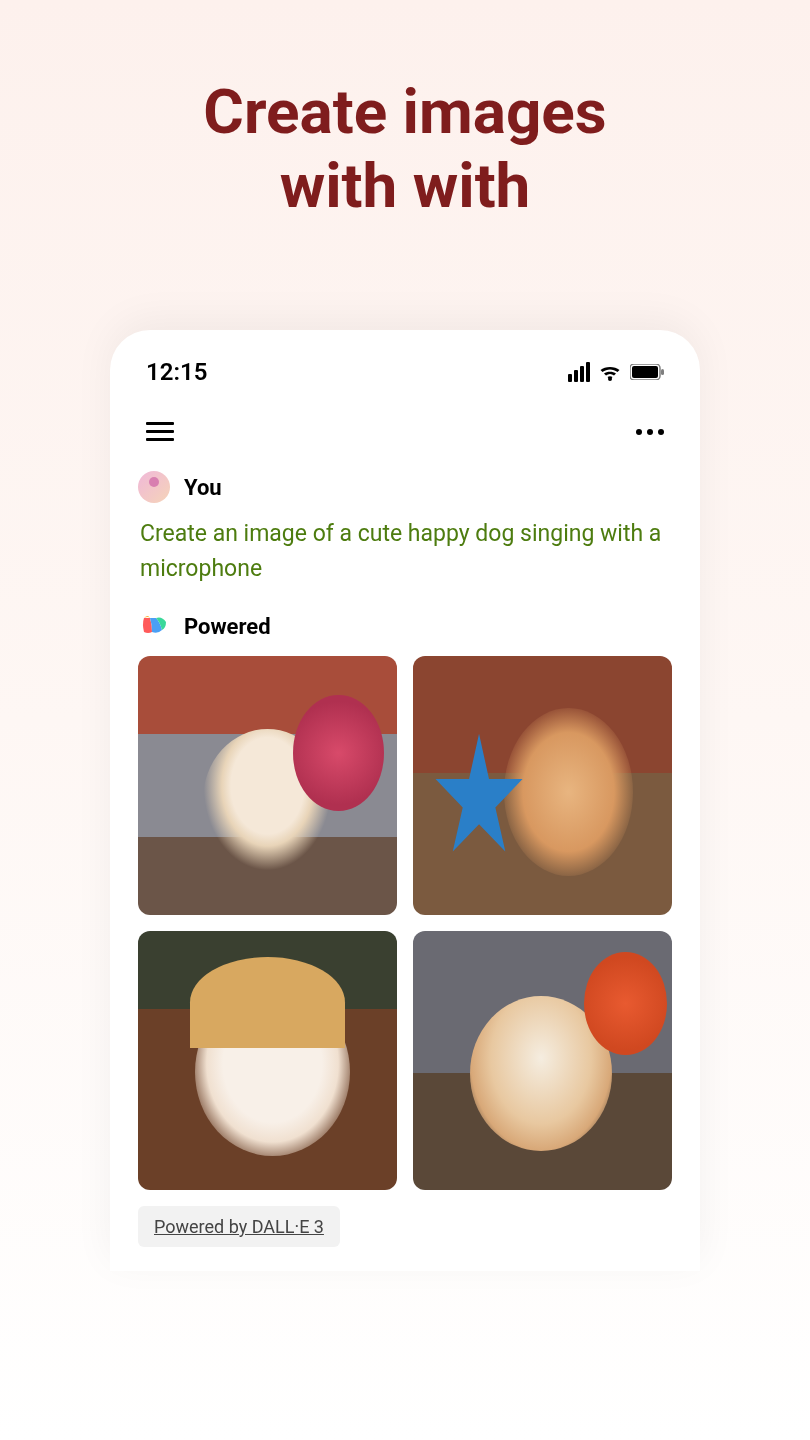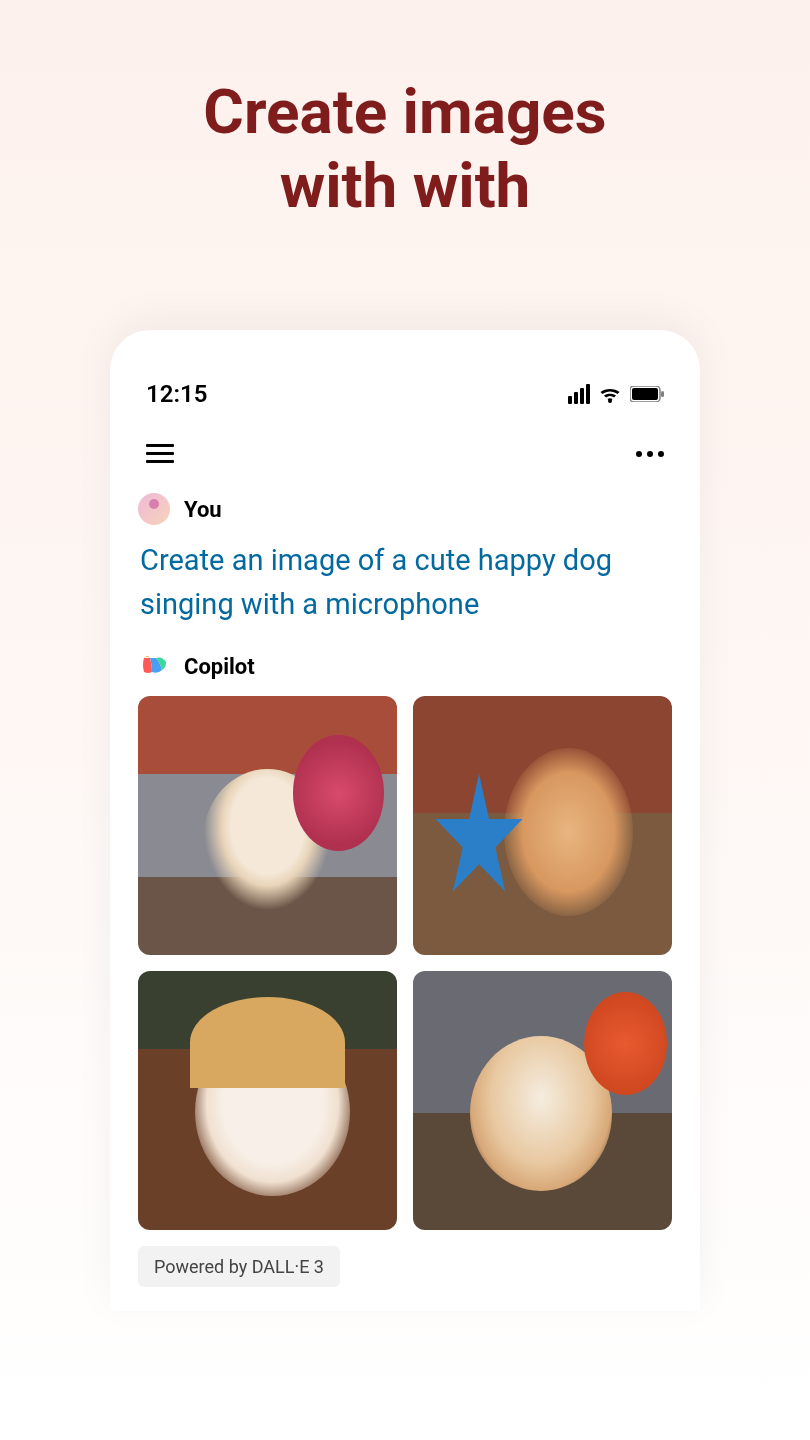--- a/index.html
+++ b/index.html
@@ -32,21 +32,20 @@
       background: #ffffff;
       border-radius: 40px 40px 0 0;
       box-shadow: 0 -10px 40px rgba(0,0,0,0.05);
       padding: 28px 28px 0 28px;
     }
     .status-bar {
       display: flex;
       justify-content: space-between;
       align-items: center;
       padding: 0 8px 24px 8px;
-      margin-top: 22px;
     }
     .status-time {
       font-size: 24px;
       font-weight: 600;
     }
     .status-icons {
       display: flex;
       align-items: center;
       gap: 8px;
     }
@@ -111,23 +110,23 @@
       height: 32px;
       display: flex;
       align-items: center;
       justify-content: center;
     }
     .sender-name {
       font-size: 22px;
       font-weight: 700;
     }
     .message-text {
-      font-size: 29px;
+      font-size: 23px;
       line-height: 1.5;
-      color: #0369a1;
+      color: #4d7c0f;
       padding-left: 2px;
     }
     .image-grid {
       display: grid;
       grid-template-columns: 1fr 1fr;
       gap: 16px;
       margin-top: 8px;
     }
     .gen-image {
       aspect-ratio: 1/1;
@@ -230,20 +229,21 @@
       border-radius: 50%;
     }
     .powered-label {
       display: inline-block;
       margin-top: 16px;
       background: #f2f2f2;
       padding: 10px 16px;
       border-radius: 6px;
       font-size: 18px;
       color: #444;
+      text-decoration: underline;
     }
     
     .signal-bars {
       display: flex;
       align-items: flex-end;
       gap: 2px;
     }
     .signal-bar {
       width: 4px;
       background: #000;
@@ -305,21 +305,21 @@
   <div class="message-block">
     <div class="message-header">
       <div class="avatar-copilot">
         <svg width="32" height="32" viewBox="0 0 32 32">
           <path d="M6 8 Q4 14 6 22 Q10 24 14 22 Q14 14 12 8 Z" fill="#ff5a5a"></path>
           <path d="M12 8 Q14 14 14 22 Q20 24 24 20 Q22 12 18 8 Z" fill="#4a9ff5"></path>
           <path d="M18 8 Q22 12 24 20 Q28 18 28 12 Q24 6 18 8 Z" fill="#3ad89a"></path>
           <path d="M6 8 Q10 6 12 8 Q10 4 6 8 Z" fill="#ffb030"></path>
         </svg>
       </div>
-      <div class="sender-name">Copilot</div>
+      <div class="sender-name">Powered</div>
     </div>
 
     <div class="image-grid">
       <div class="gen-image gen-image-1" title="dog-glasses-gold-chain"></div>
       <div class="gen-image gen-image-2" title="dog-sunglasses-guitar-mic"></div>
       <div class="gen-image gen-image-3" title="dog-sunhat-pink-glasses"></div>
       <div class="gen-image gen-image-4" title="dog-cap-microphone"></div>
     </div>
 
     <div class="powered-label">Powered by DALL·E 3</div>

